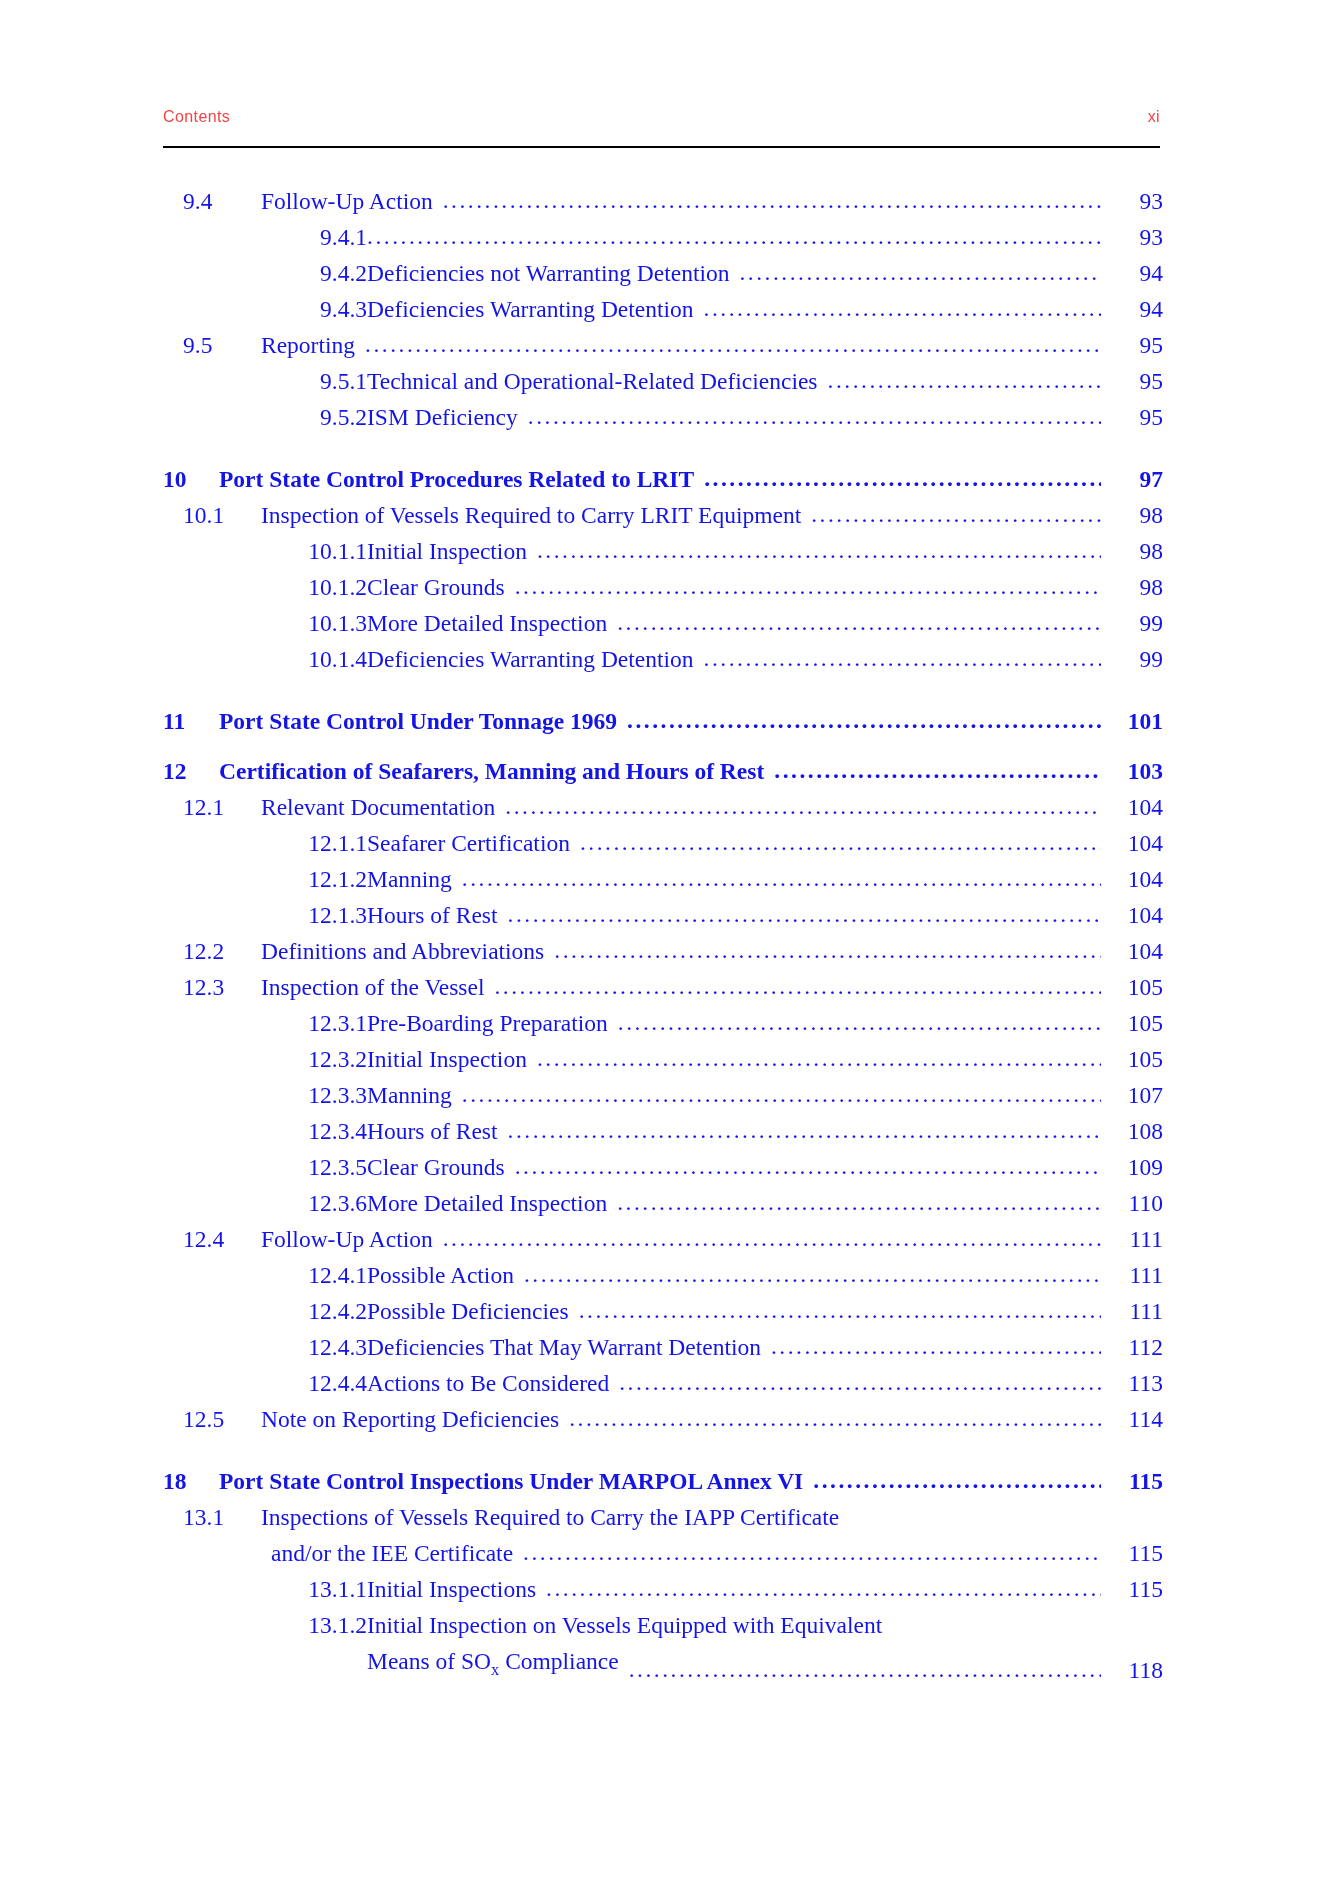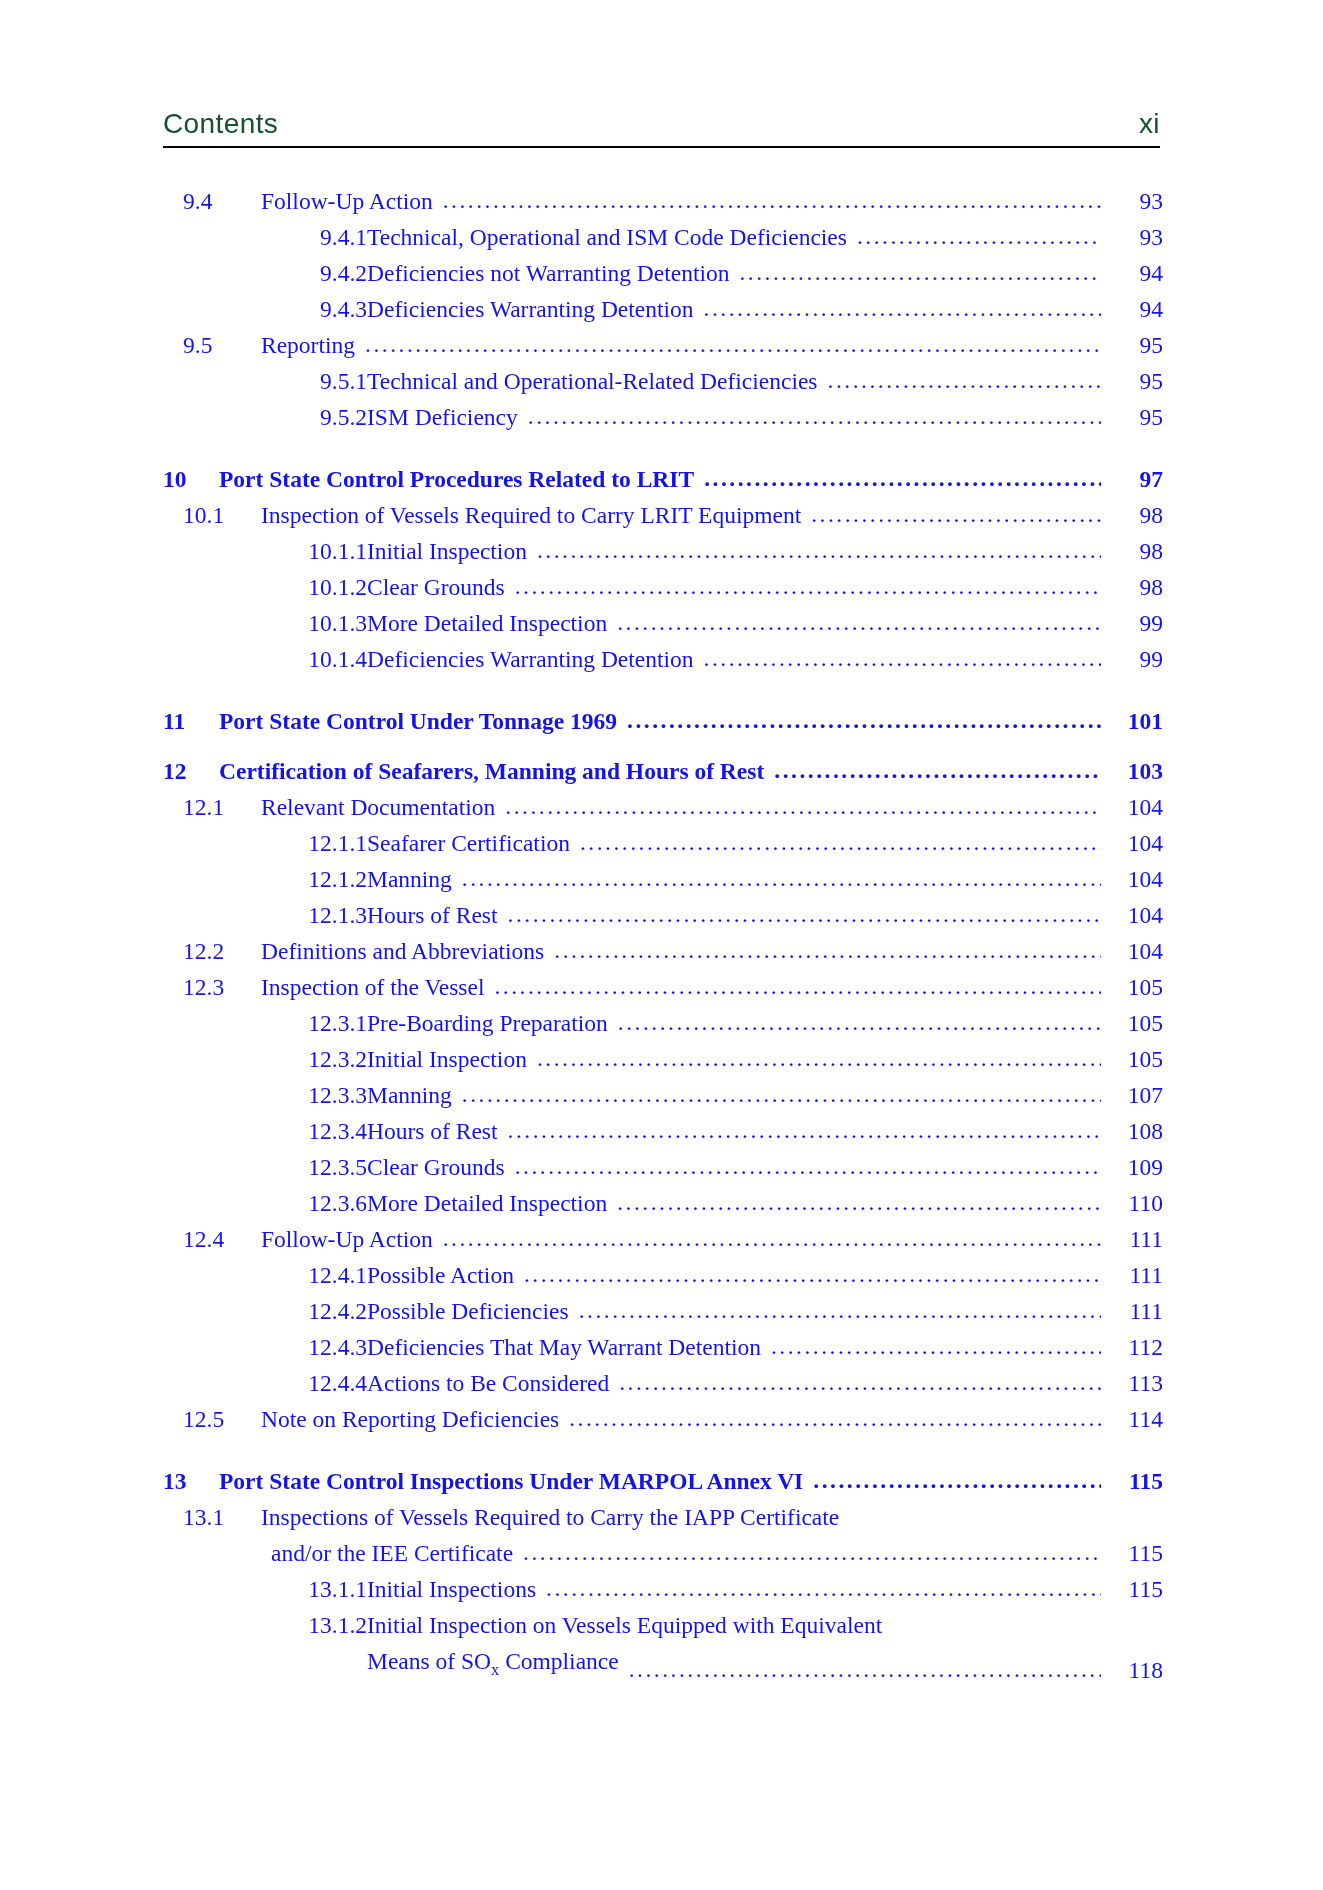--- a/index.html
+++ b/index.html
@@ -23,22 +23,22 @@
   }
   .header {
     position: absolute;
     left: 163px;
     top: 108px;
     width: 997px;
     display: flex;
     justify-content: space-between;
     align-items: baseline;
     font-family: "Liberation Sans", sans-serif;
-    font-size: 28px;
-    color: #14532d;
+    font-size: 16px;
+    color: #ef4444;
     letter-spacing: 0.4px;
   }
   .header-rule {
     position: absolute;
     left: 163px;
     top: 146px;
     width: 997px;
     height: 2px;
     background: #000000;
   }
@@ -118,21 +118,20 @@
 
   <div class="toc" id="toc-list">
       <div class="entry sec">
         <span class="num lvl2">9.4</span>
         <span class="title">Follow-Up Action</span>
         <span class="dots">........................................................................................................................................................................................................</span>
         <span class="page-no">93</span>
       </div>
       <div class="entry sec">
         <span class="num lvl3">9.4.1</span>
-        <span class="title">Technical, Operational and ISM Code Deficiencies</span>
         <span class="dots">........................................................................................................................................................................................................</span>
         <span class="page-no">93</span>
       </div>
       <div class="entry sec">
         <span class="num lvl3">9.4.2</span>
         <span class="title">Deficiencies not Warranting Detention</span>
         <span class="dots">........................................................................................................................................................................................................</span>
         <span class="page-no">94</span>
       </div>
       <div class="entry sec">
@@ -309,21 +308,21 @@
         <span class="dots">........................................................................................................................................................................................................</span>
         <span class="page-no">113</span>
       </div>
       <div class="entry sec">
         <span class="num lvl2">12.5</span>
         <span class="title">Note on Reporting Deficiencies</span>
         <span class="dots">........................................................................................................................................................................................................</span>
         <span class="page-no">114</span>
       </div>
       <div class="entry chapter" style="margin-top: 26px;">
-        <span class="num lvl1">13</span>
+        <span class="num lvl1">18</span>
         <span class="title">Port State Control Inspections Under MARPOL Annex VI</span>
         <span class="dots">........................................................................................................................................................................................................</span>
         <span class="page-no">115</span>
       </div>
       <div class="entry sec">
         <span class="num lvl2">13.1</span>
         <span class="title">Inspections of Vessels Required to Carry the IAPP Certificate</span>
         <span class="dots"></span>
         <span class="page-no"></span>
       </div>

